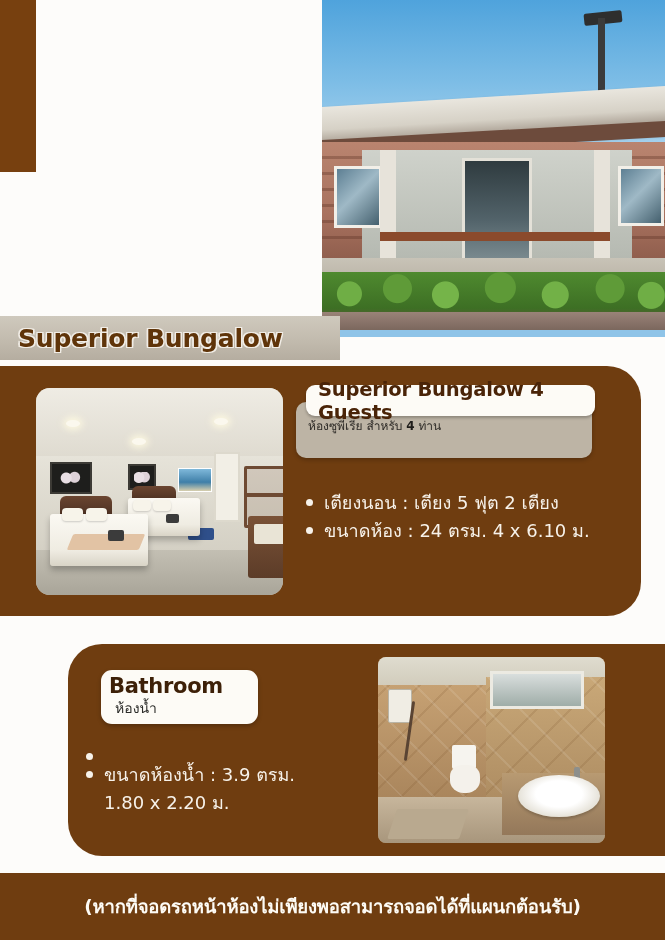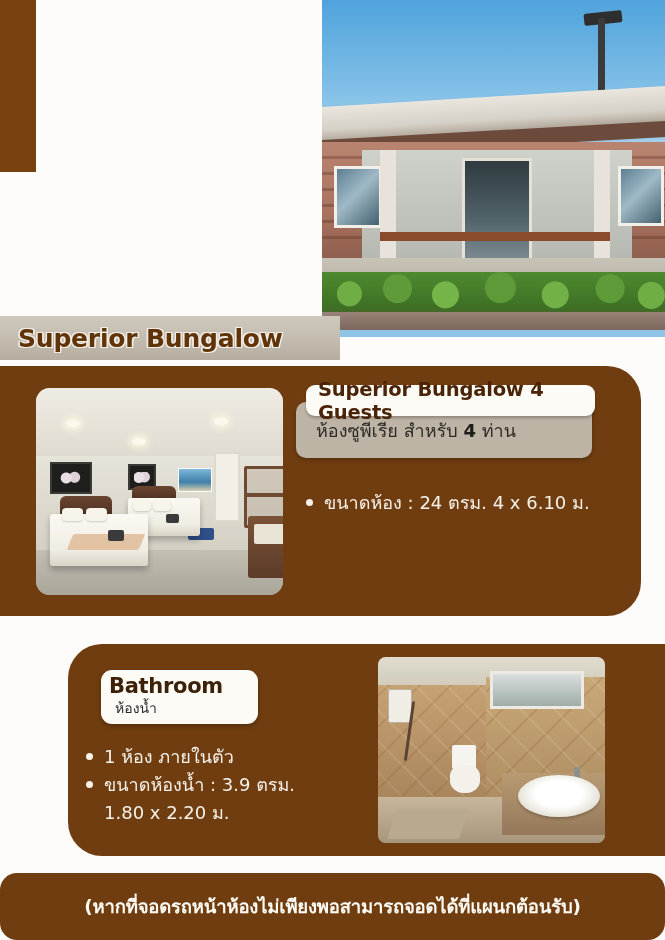--- a/index.html
+++ b/index.html
@@ -240,22 +240,22 @@
   #superior-subpanel {
     position: absolute;
     left: 316px; top: 36px;
     width: 296px; height: 56px;
     background: #bdb4a5;
     border-radius: 10px;
     box-shadow: 0 2px 4px rgba(0,0,0,.22);
   }
   #superior-subpanel-text {
     position: absolute;
-    left: 20px; top: 14px;
-    font-size: 18px;
+    left: 12px; top: 14px;
+    font-size: 12px;
     color: #2e2b27;
   }
   #superior-subpanel-text b { font-weight: bold; color:#1f1d1a; }
   #superior-badge {
     position: absolute;
     left: 326px; top: 19px;
     width: 289px; height: 31px;
     background: #fdfbf6;
     border-radius: 9px;
     display: flex; align-items: center;
@@ -388,21 +388,21 @@
     position:absolute; left:196px; top:110px; width:6px; height:16px;
     background:#8d8f8c; border-radius:2px;
   }
 
   
   #footer-band {
     position: absolute;
     left: 0; top: 873px;
     width: 665px; height: 67px;
     background: #6f3d10;
-    display: flex; align-items: center; justify-content: center; border-radius: 17px;
+    display: flex; align-items: center; justify-content: center;
   }
   #footer-note {
     font-size: 18.5px;
     font-weight: bold;
     color: #fdfbf5;
     letter-spacing: -0.2px;
   }
 </style>
 </head>
 <body>
@@ -476,36 +476,39 @@
     <div id="superior-subpanel-text"><span>ห้องซูพีเรีย สำหรับ </span><b>4</b><span> ท่าน</span></div>
   </div>
 
   <div id="superior-badge">
     <span id="superior-badge-label">Superior Bungalow 4 Guests</span>
   </div>
 
   <div id="superior-bullets">
     <div class="bullet-row">
       <span class="bullet-dot"></span>
+      <span>เตียงนอน : เตียง 5 ฟุต 2 เตียง</span>
+    </div>
+    <div class="bullet-row">
+      <span class="bullet-dot"></span>
       <span>ขนาดห้อง : 24 ตรม. 4 x 6.10 ม.</span>
     </div>
   </div>
 </div>
 
 <div id="bathroom-card">
 
   <div id="bathroom-badge">
     <div id="bathroom-badge-en">Bathroom</div>
     <div id="bathroom-badge-th">ห้องน้ำ</div>
   </div>
 
   <div id="bathroom-bullets">
     <div class="bullet-row">
       <span class="bullet-dot"></span>
-      <span>1 ห้อง ภายในตัว</span>
     </div>
     <div class="bullet-row">
       <span class="bullet-dot"></span>
       <span>ขนาดห้องน้ำ : 3.9 ตรม.</span>
     </div>
     <div class="bullet-row">
       <span class="bullet-dot" style="background:transparent"></span>
       <span>1.80 x 2.20 ม.</span>
     </div>
   </div>

